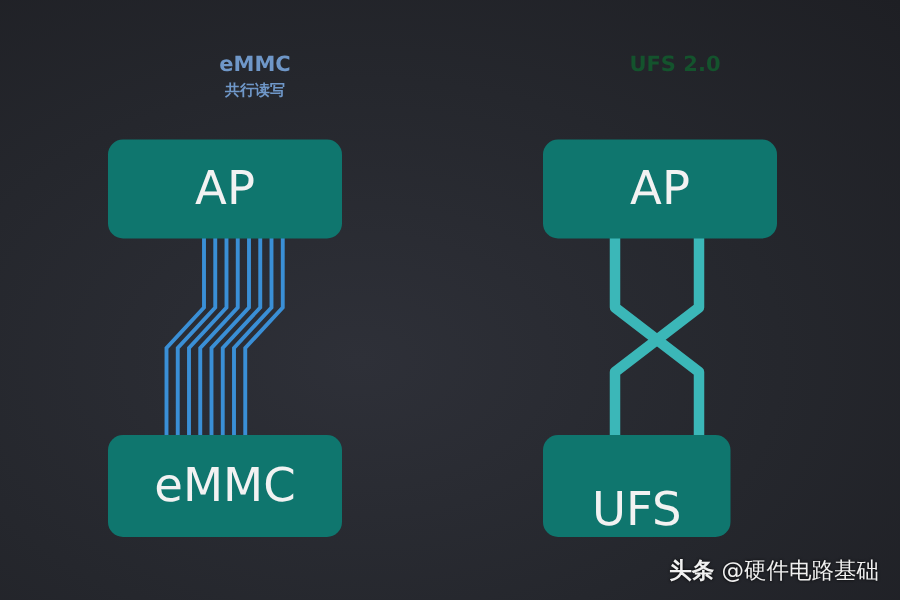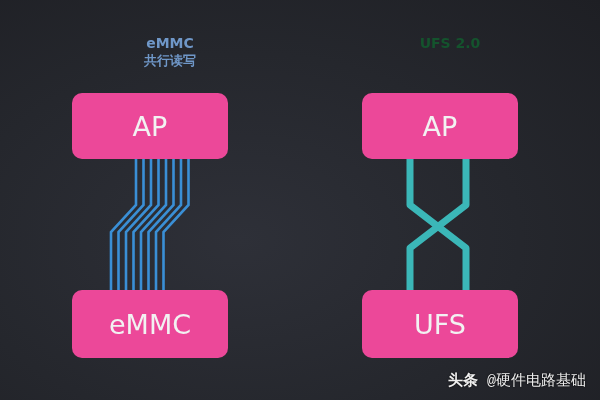--- a/index.html
+++ b/index.html
@@ -1,26 +1,26 @@
 <!DOCTYPE html>
 <html><head>
 <meta charset="utf-8">
 <style>
   html,body{margin:0;padding:0;}
   body{width:600px;height:400px;overflow:hidden;position:relative;
     background:radial-gradient(ellipse at 40% 60%, #2e3038 0%, #25272d 55%, #1e1f24 100%);
     font-family:"DejaVu Sans","Liberation Sans",sans-serif;}
   .title{position:absolute;text-align:center;font-weight:bold;line-height:18px;font-size:14px;}
-  .title .l2{font-size:13px;}
+  .title .l2{font-size:10px;}
   .t-left{left:100px;width:140px;top:34px;color:#6f97c8;}
   .t-right{left:380px;width:140px;top:34px;color:#14532d;}
-  .box{position:absolute;background:#ec4899;border-radius:10px;color:#f2f2f2;
-    display:flex;align-items:center;justify-content:center;font-size:27px;font-family:"DejaVu Sans",sans-serif;}
+  .box{position:absolute;background:#0f766e;border-radius:10px;color:#f2f2f2;
+    display:flex;align-items:center;justify-content:center;font-size:31px;font-family:"DejaVu Sans",sans-serif;}
   svg.wires{position:absolute;left:0;top:0;}
-  .watermark{position:absolute;right:14px;bottom:10px;color:#f0f0f0;font-size:15px;text-shadow:0 0 2px #000;font-family:Liberation Mono, monospace;}
+  .watermark{position:absolute;right:14px;bottom:10px;color:#f0f0f0;font-size:15px;text-shadow:0 0 2px #000;}
   .watermark b{font-weight:bold;}
 </style>
 </head>
 <body>
 
 <div class="title t-left">
   <div>eMMC</div>
   <div class="l2">共行读写</div>
 </div>
 <div class="title t-right">
@@ -46,20 +46,20 @@
 
 <div class="box" style="left:72px;top:93px;width:156px;height:66px;">
   <span>AP</span>
 </div>
 <div class="box" style="left:72px;top:290px;width:156px;height:68px;">
   <span>eMMC</span>
 </div>
 <div class="box" style="left:362px;top:93px;width:156px;height:66px;">
   <span>AP</span>
 </div>
-<div class="box" style="left:362px;top:290px;width:156px;height:68px;">
+<div class="box" style="left:362px;top:290px;width:125px;height:68px;align-items:flex-end;">
   <span>UFS</span>
 </div>
 
 <div class="watermark">
   <b>头条</b>
   <span>@硬件电路基础</span>
 </div>
 
 </body></html>

